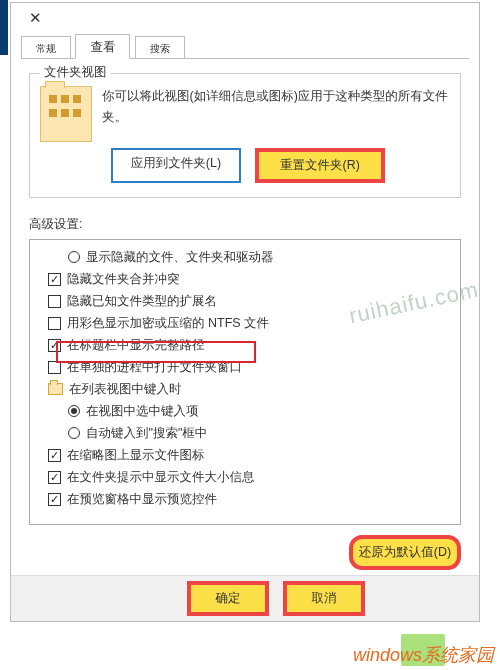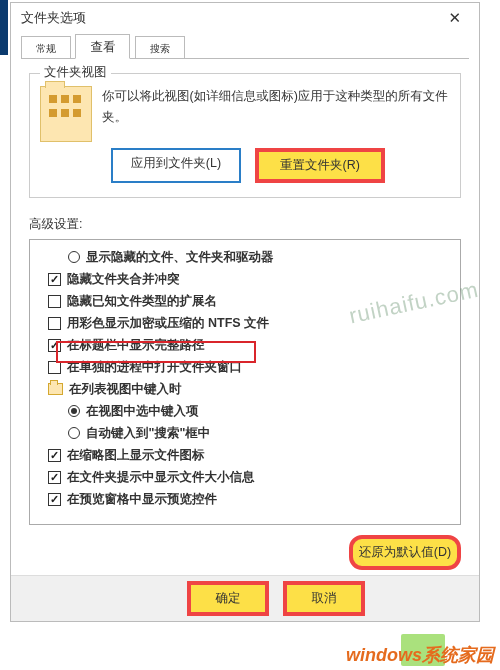--- a/index.html
+++ b/index.html
@@ -84,21 +84,21 @@
       padding: 5px 0; text-align: center;
       font-size: 12.5px; width: 130px;
     }
     .btn.primary { border: 2px solid #2a7ec7; background: #fff; width: 130px; }
     .adv-label { margin-bottom: 6px; }
     .adv-box {
       border: 1px solid #aaa; height: 286px;
       padding: 6px 2px 6px 18px;
       overflow: hidden;
     }
-    .row { display: flex; align-items: center; height: 22px; white-space: nowrap; font-weight: bold; }
+    .row { display: flex; align-items: center; height: 22px; white-space: nowrap; }
     .indent1 { padding-left: 20px; }
     .cb {
       width: 13px; height: 13px; border: 1px solid #333;
       margin-right: 6px; display: inline-flex;
       align-items: center; justify-content: center;
       font-size: 11px; color: #222;
     }
     .rb {
       width: 12px; height: 12px; border: 1px solid #333; border-radius: 50%;
       margin-right: 6px; display: inline-flex;
@@ -121,37 +121,36 @@
     }
     .footer .btn { width: 82px; }
     .watermark1 {
       position: absolute; top: 290px; right: 20px;
       color: rgba(80,130,90,0.35); font-size: 22px;
       transform: rotate(-12deg); letter-spacing: 1px;
       pointer-events: none;
     }
     .watermark2 {
       position: absolute; bottom: 3px; right: 6px;
-      color: #e56b1e; font-size: 18px; font-weight: bold;
+      color: #e56b1e; font-size: 18px; font-weight: normal;
       font-style: italic;
       pointer-events: none;
     }
     .wm-green {
       position: absolute; bottom: 4px; right: 55px;
       width: 44px; height: 32px; background: #9bdc66; border-radius: 2px; opacity:.85;
     }
   </style>
 </head>
 <body>
 
 <div class="left-strip"></div>
 
 <div class="window">
   <div class="titlebar">
-    <span class="title">文件夹选项</span>
     <span class="close-x">✕</span>
   </div>
 
   <div class="tabstrip">
     <span class="tab inactive">常规</span>
     <span class="tab active">查看</span>
     <span class="tab inactive">搜索</span>
   </div>
 
   <div class="content">

